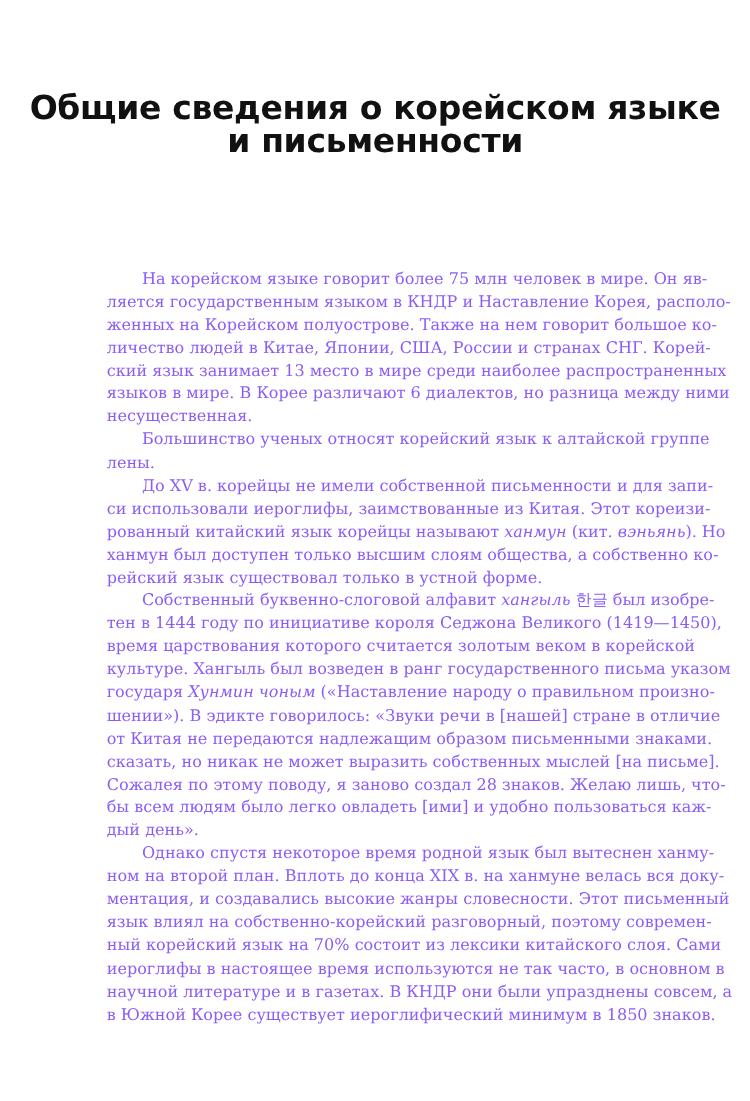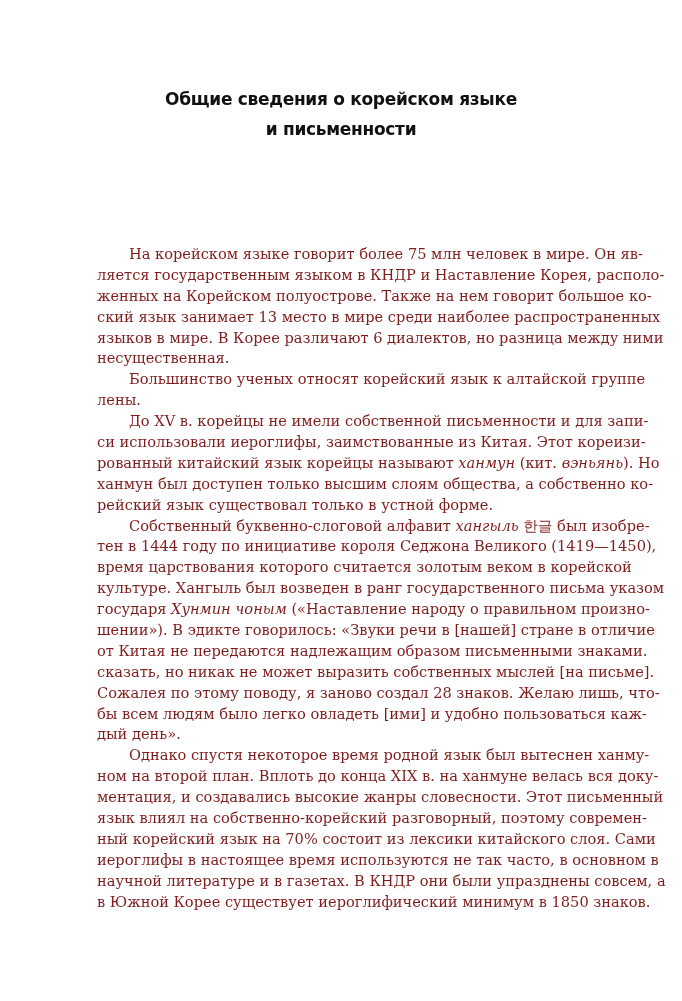--- a/index.html
+++ b/index.html
@@ -1,37 +1,38 @@
 <!DOCTYPE html>
 <html><head>
 <meta charset="utf-8">
 <style>
   html, body { margin:0; padding:0; background:#fff; }
   body { width:682px; height:1001px; position:relative; overflow:hidden; }
   .title { position:absolute; top:84px; left:0; width:682px; text-align:center;
-    font-family:"DejaVu Sans", sans-serif; font-weight:bold; font-size:17px; line-height:30px; color:#111; letter-spacing:-0.3px; }
+    font-family:"DejaVu Sans", sans-serif; font-weight:bold; font-size:30px; line-height:30px; color:#111; letter-spacing:-0.3px; }
   .body { position:absolute; top:244px; left:97px; width:505px;
-    font-family:"DejaVu Serif", serif; font-size:14.6px; line-height:20.9px; color:#7f1d1d; }
+    font-family:"DejaVu Serif", serif; font-size:14.6px; line-height:20.9px; color:#8b5cf6; }
   .line { white-space:nowrap; text-align:justify; text-align-last:justify; height:20.9px; }
   .line.last { text-align-last:left; }
   .line.indent { padding-left:32px; }
   em { font-style:italic;margin-top:36px; }
 </style>
 </head>
 <body>
 
 <div class="title">
   <div>Общие сведения о корейском языке</div>
   <div>и письменности</div>
 </div>
 
 <div class="body" id="body">
     <div class="line indent">На корейском языке говорит более 75 млн человек в мире. Он яв-</div>
     <div class="line">ляется государственным языком в КНДР и Наставление Корея, располо-</div>
     <div class="line">женных на Корейском полуострове. Также на нем говорит большое ко-</div>
+    <div class="line">личество людей в Китае, Японии, США, России и странах СНГ. Корей-</div>
     <div class="line">ский язык занимает 13 место в мире среди наиболее распространенных</div>
     <div class="line">языков в мире. В Корее различают 6 диалектов, но разница между ними</div>
     <div class="line last">несущественная.</div>
     <div class="line indent">Большинство ученых относят корейский язык к алтайской группе</div>
     <div class="line last">лены.</div>
     <div class="line indent">До XV в. корейцы не имели собственной письменности и для запи-</div>
     <div class="line">си использовали иероглифы, заимствованные из Китая. Этот кореизи-</div>
     <div class="line">рованный китайский язык корейцы называют <em>ханмун</em> (кит. <em>вэньянь</em>). Но</div>
     <div class="line">ханмун был доступен только высшим слоям общества, а собственно ко-</div>
     <div class="line last">рейский язык существовал только в устной форме.</div>

